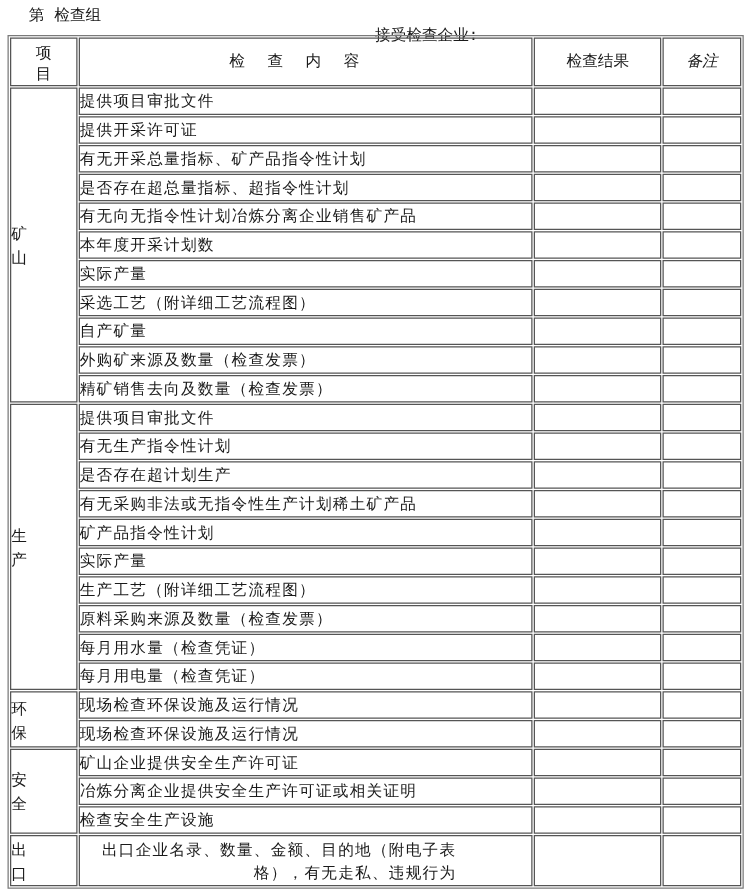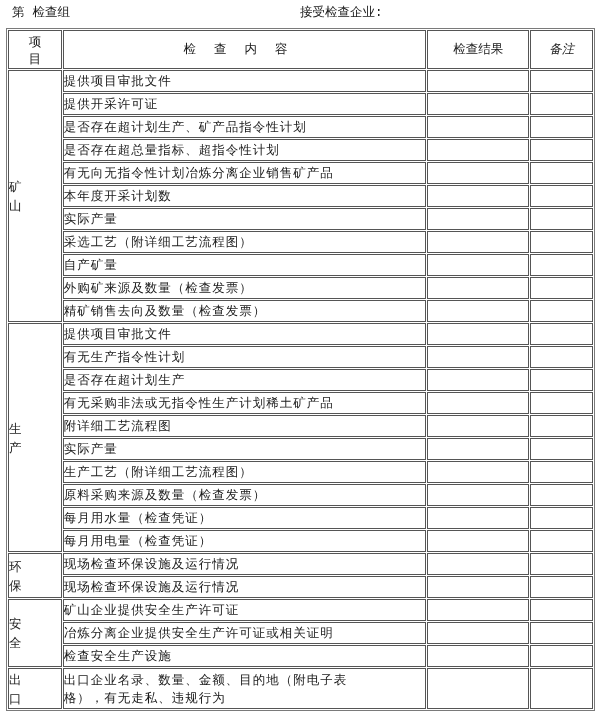--- a/index.html
+++ b/index.html
@@ -1,33 +1,33 @@
 <!DOCTYPE html>
 <html><head>
 <meta charset="utf-8">
 <style>
   html, body { margin:0; padding:0; background:#ffffff; }
   body { width:600px; height:711px; position:relative; overflow:hidden;
          font-family:"DejaVu Sans", sans-serif; color:#1a1a1a; font-size:12.5px; }
   .topline { position:absolute; top:4px; left:8px; width:585px; height:18px; font-size:12.5px; }
-  .topline .group { position:absolute; left:4px; top:0; }
-  .topline .company { position:absolute; left:292px; top:0;font-family:Liberation Mono, monospace; }
+  .topline .group { position:absolute; left:15px; top:0; }
+  .topline .company { position:absolute; left:292px; top:16px;font-family:Liberation Mono, monospace; }
   table.sheet { position:absolute; left:6px; top:28px; width:589px;
                 border:1px solid #7a7a7a; border-collapse:separate; border-spacing:1px; }
   table.sheet td, table.sheet th { border:1px solid #555; padding:0; font-weight:normal; }
   th { font-size:12.5px; text-align:center; vertical-align:middle; }
   .col-cat { width:52px; }
   .col-content { width:362px;margin-top:42px; }
   .col-result { width:101px;margin-top:36px; }
   .col-note { width:61px;font-style:italic; }
   .hdr-row th { height:37px; }
   .hdr-cat { line-height:17px; }
   .hdr-content { letter-spacing:18px; }
   td.content { height:20px; line-height:20px; padding-left:7px; letter-spacing:1px; white-space:nowrap; }
-  td.content.multi { height:39px; line-height:18px; white-space:normal; padding-right:60px; }
+  td.content.multi { height:39px; line-height:18px; white-space:normal; padding-right:60px;text-align:right; }
   td.cat { text-align:left; vertical-align:middle; line-height:19px; }
   td.blank { }
   .cat-mine { letter-spacing:10px; }
 </style>
 </head>
 <body>
 
 <div class="topline">
   <span class="group" style="white-space:pre;">第  检查组</span>
   <span class="company">接受检查企业:</span>
@@ -53,21 +53,21 @@
         <td class="content">提供项目审批文件</td>
         <td class="blank"></td>
         <td class="blank"></td>
       </tr>
       <tr>
         <td class="content">提供开采许可证</td>
         <td class="blank"></td>
         <td class="blank"></td>
       </tr>
       <tr>
-        <td class="content">是否存在超计划生产、矿产品指令性计划</td>
+        <td class="content">有无开采总量指标、矿产品指令性计划</td>
         <td class="blank"></td>
         <td class="blank"></td>
       </tr>
       <tr>
         <td class="content">是否存在超总量指标、超指令性计划</td>
         <td class="blank"></td>
         <td class="blank"></td>
       </tr>
       <tr>
         <td class="content">有无向无指令性计划冶炼分离企业销售矿产品</td>
@@ -122,21 +122,21 @@
         <td class="content">是否存在超计划生产</td>
         <td class="blank"></td>
         <td class="blank"></td>
       </tr>
       <tr>
         <td class="content">有无采购非法或无指令性生产计划稀土矿产品</td>
         <td class="blank"></td>
         <td class="blank"></td>
       </tr>
       <tr>
-        <td class="content">附详细工艺流程图</td>
+        <td class="content">矿产品指令性计划</td>
         <td class="blank"></td>
         <td class="blank"></td>
       </tr>
       <tr>
         <td class="content">实际产量</td>
         <td class="blank"></td>
         <td class="blank"></td>
       </tr>
       <tr>
         <td class="content">生产工艺（附详细工艺流程图）</td>

